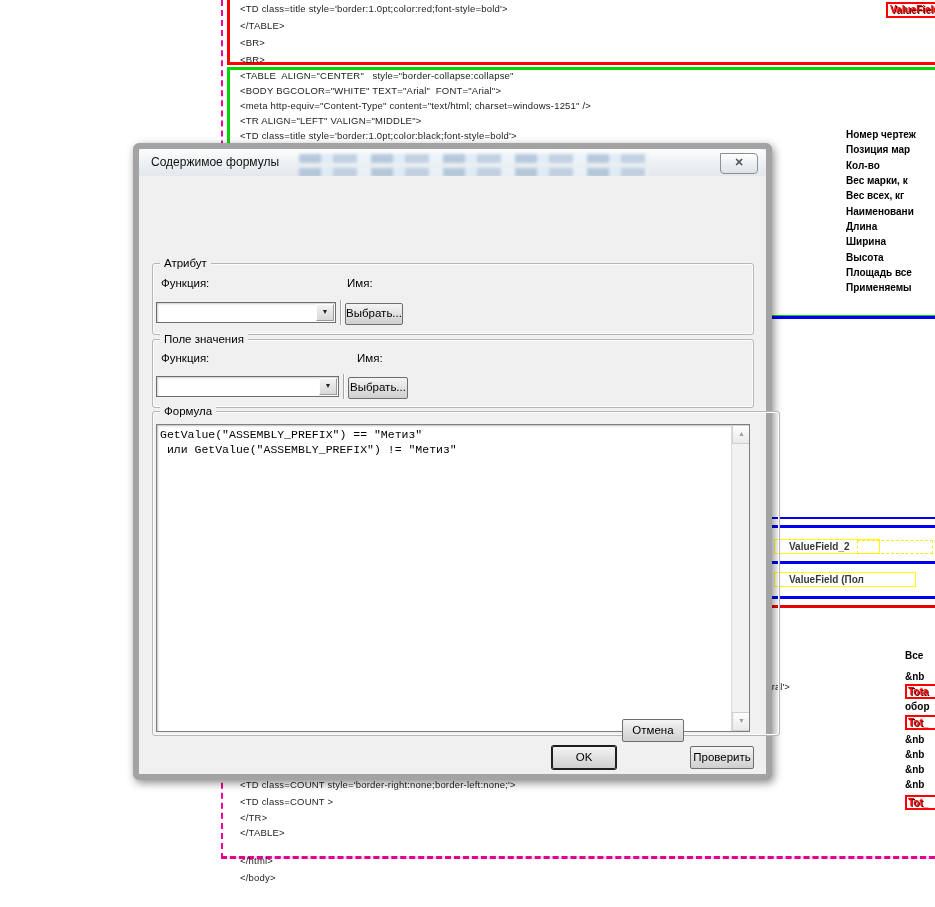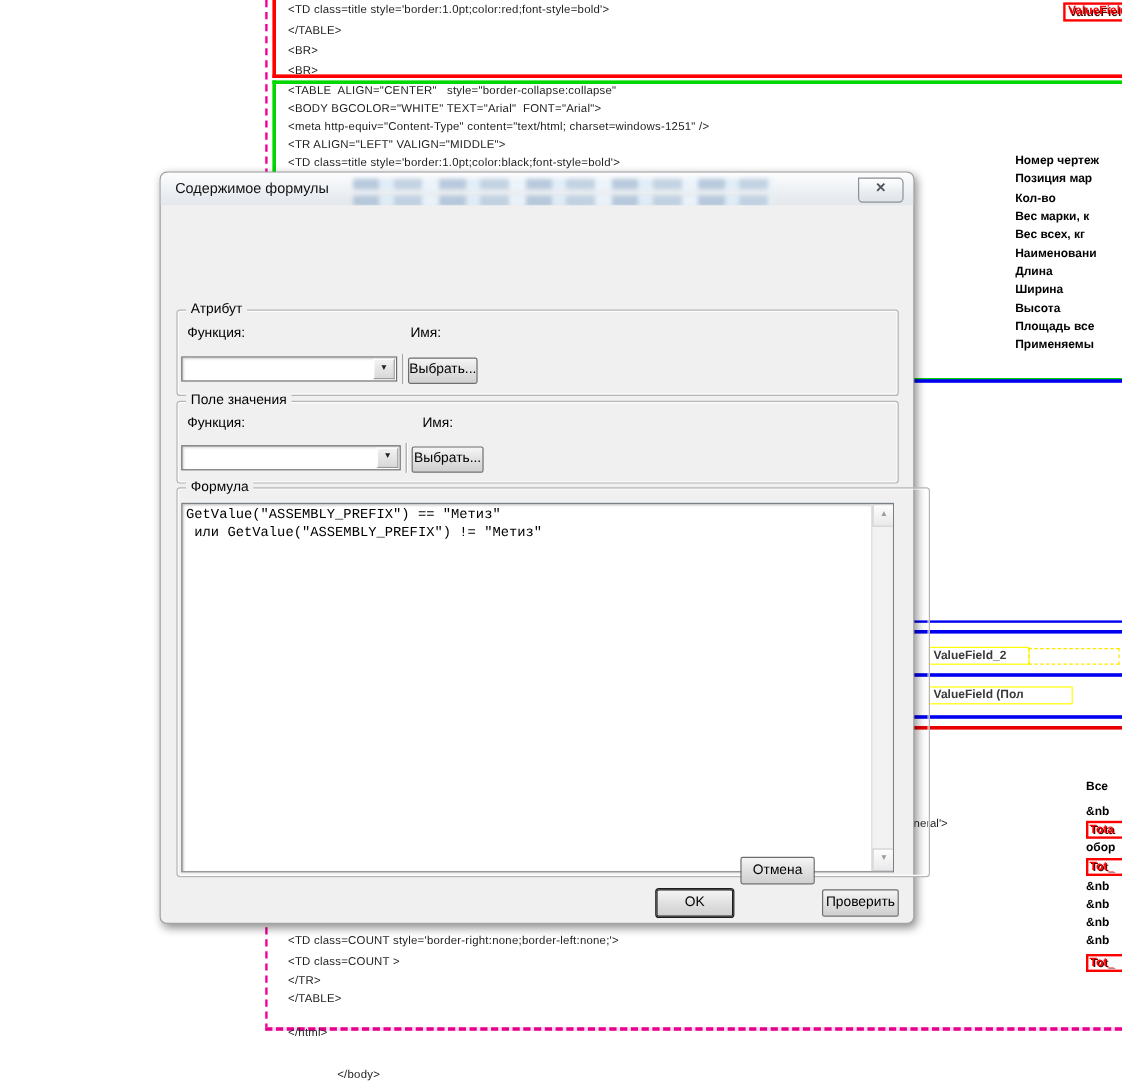--- a/index.html
+++ b/index.html
@@ -30,37 +30,37 @@
     font-size:10px;font-weight:bold;color:#000;white-space:nowrap;
   }
   .badge{
     position:absolute;font-size:10px;font-weight:bold;color:#ff0000;
     text-shadow:1px 1px 0 #5a0000;border:2px solid #ff0000;background:#fff;
     padding:0 2px;white-space:nowrap;overflow:hidden;line-height:12px;
   }
   .vf-box{
     position:absolute;border:1px solid #ffff00;background:#fff;
     font-size:10px;font-weight:bold;color:#3a3a3a;line-height:13px;
-    padding:0 3px;white-space:nowrap;overflow:hidden;
+    padding:0 14px;white-space:nowrap;overflow:hidden;
   }
   .vf-dash{position:absolute;border:1px dashed #ffe800;background:transparent;}
   .br-item{
     position:absolute;left:905px;width:35px;height:13px;overflow:hidden;
     font-size:10px;font-weight:bold;color:#000;white-space:nowrap;
   }
   .br-item.badge-item{
     color:#ff0000;text-shadow:1px 1px 0 #500000;border:2px solid #ff0000;
     background:#fff;height:11px;line-height:11px;padding:0 1px;
   }
   .fragment{position:absolute;left:756px;top:681px;font-size:9.5px;color:#1c1c1c;white-space:pre;}
 
   
   .dialog{
     position:absolute;left:133px;top:143px;width:627px;height:625px;
-    background:#f0f0f0;border:1px solid #a3a3a3;border-radius:6px;
+    background:#f0f0f0;border:6px solid #a3a3a3;border-radius:6px;
     box-shadow:2px 3px 8px rgba(0,0,0,.45);z-index:10;
   }
   .titlebar{
     position:absolute;left:0;top:0;width:100%;height:27px;
     background:linear-gradient(#fcfdfe,#e9edf1 70%,#e4e8ec);
     border-radius:6px 6px 0 0;overflow:hidden;
   }
   .title-text{position:absolute;left:12px;top:6px;font-size:12px;color:#111;}
   .glass-blur{
     position:absolute;height:9px;border-radius:2px;
@@ -177,21 +177,21 @@
   <div class="br-item" style="top:734px;">&amp;nb</div>
   <div class="br-item" style="top:749px;">&amp;nb</div>
   <div class="br-item" style="top:764px;">&amp;nb</div>
   <div class="br-item" style="top:779px;">&amp;nb</div>
   <div class="br-item badge-item" style="top:795px;">Tot_</div>
 
   <div class="codeline" style="top:779px;">&lt;TD class=COUNT style='border-right:none;border-left:none;'&gt;</div>
   <div class="codeline" style="top:796px;">&lt;TD class=COUNT &gt;</div>
   <div class="codeline" style="top:812px;">&lt;/TR&gt;</div>
   <div class="codeline" style="top:827px;">&lt;/TABLE&gt;</div>
-  <div class="codeline" style="top:890px;margin-left:41px;">&lt;/body&gt;</div>
+  <div class="codeline" style="top:872px;">&lt;/body&gt;</div>
   <div class="codeline" style="top:855px;">&lt;/html&gt;</div>
 
   <div class="dialog">
 
     <div class="titlebar">
       <span class="title-text">Содержимое формулы</span>
       <div class="glass-blur" style="left:160px;top:5px;width:350px;"></div>
       <div class="glass-blur" style="left:160px;top:19px;width:350px;"></div>
       <div class="close-btn">
         <span>✕</span>

